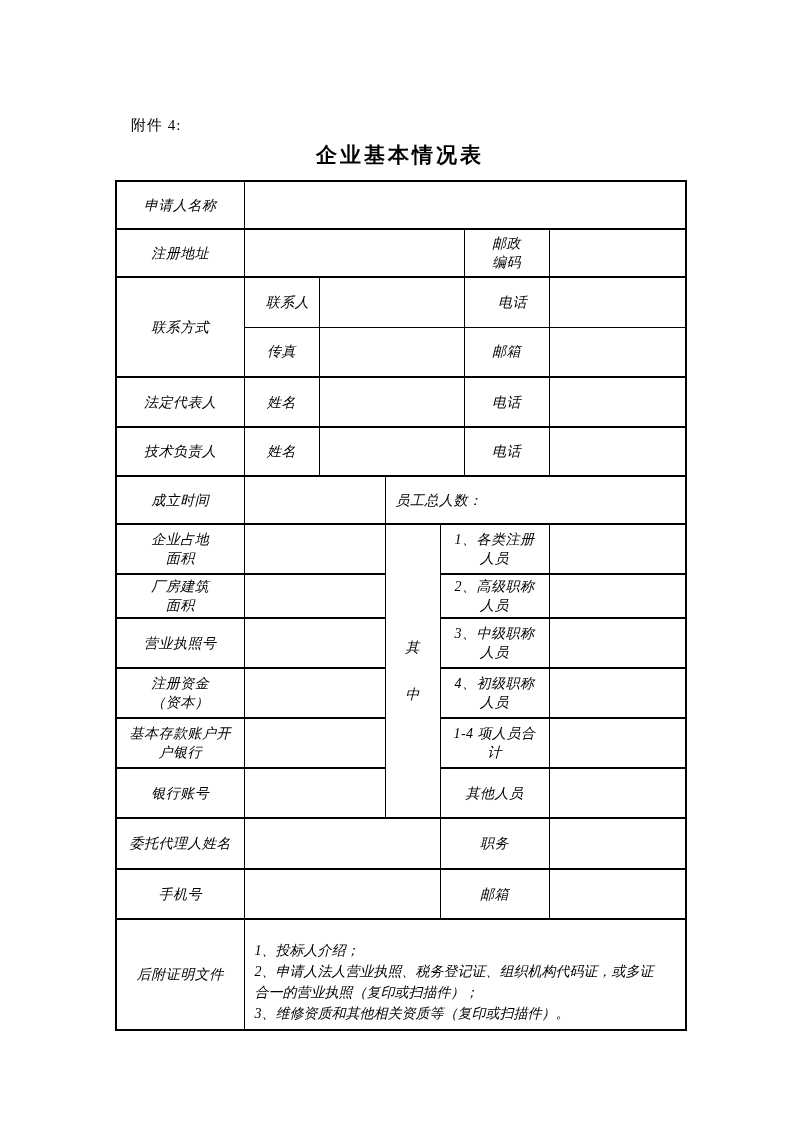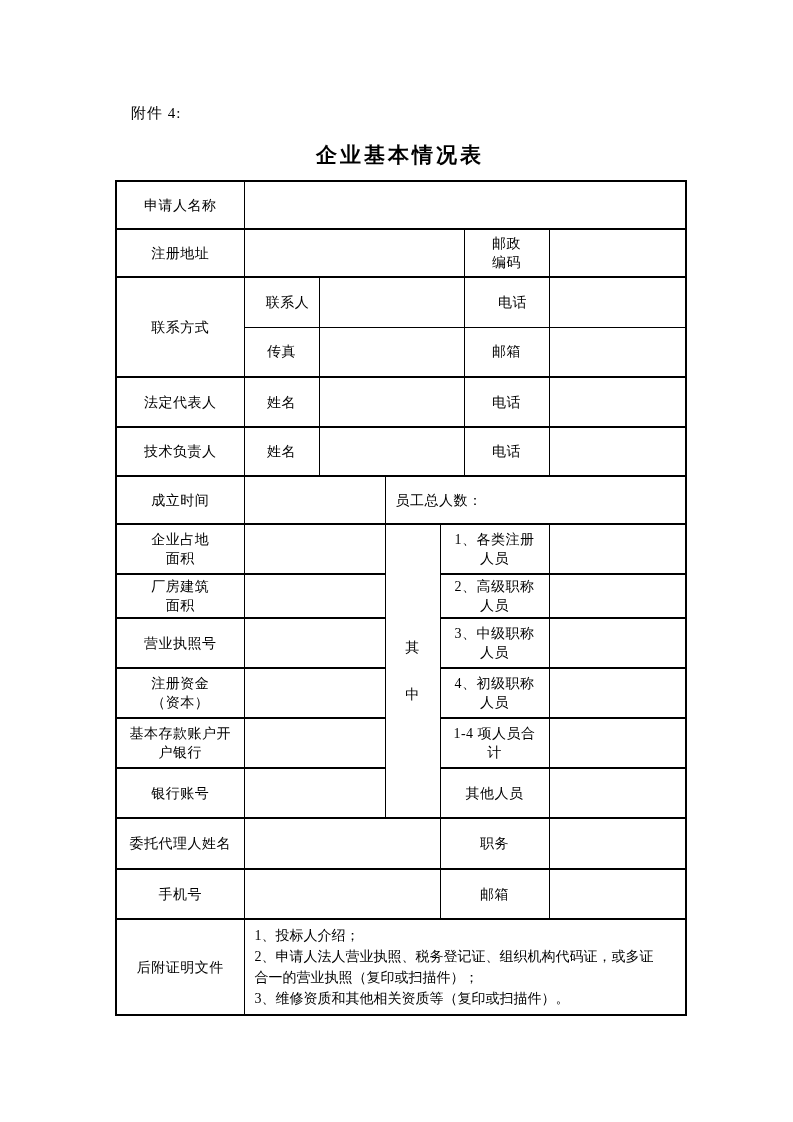--- a/index.html
+++ b/index.html
@@ -6,47 +6,48 @@
   html, body { margin: 0; padding: 0; }
   body {
     width: 793px; height: 1122px;
     background: #ffffff;
     color: #000000;
     font-family: "Liberation Serif", "DejaVu Serif", serif;
   }
   .page { position: relative; width: 793px; height: 1122px; overflow: hidden; }
 
   .attach {
-    position: absolute; left: 131px; top: 104px;
+    position: absolute; left: 131px; top: 116px;
     font-size: 15px; letter-spacing: 1px;
   }
   .doc-title {
     position: absolute; left: 115px; top: 141px; width: 570px;
     text-align: center; font-size: 21px; font-weight: bold; letter-spacing: 3px;
   }
 
   table.form {
     position: absolute; left: 115px; top: 180px; width: 570px;
     border-collapse: collapse; table-layout: fixed;
     border: 2px solid #000;
+    font-style: italic;
   }
   td {
     border: 1px solid #000;
     border-top-width: 2px; border-bottom-width: 2px;
     font-size: 14px; line-height: 19px; letter-spacing: 0.5px;
     text-align: center; vertical-align: middle;
     padding: 2px 4px;
     overflow: hidden;
   }
   td.thinb { border-bottom-width: 1px; padding-left: 16px; }
   td.thint { border-top-width: 1px; text-align: center; }
   td.leftal { text-align: left; padding-left: 10px; }
   td.docs {
     text-align: left; letter-spacing: 0;
-    padding: 5px 30px 5px 10px; line-height: 21px;
+    padding: 20px 30px 5px 10px; line-height: 21px;
   }
   .among-inner {
     display: flex; flex-direction: column; align-items: center;
     gap: 28px;
   }
 </style>
 </head>
 <body>
 
 <div class="page">

